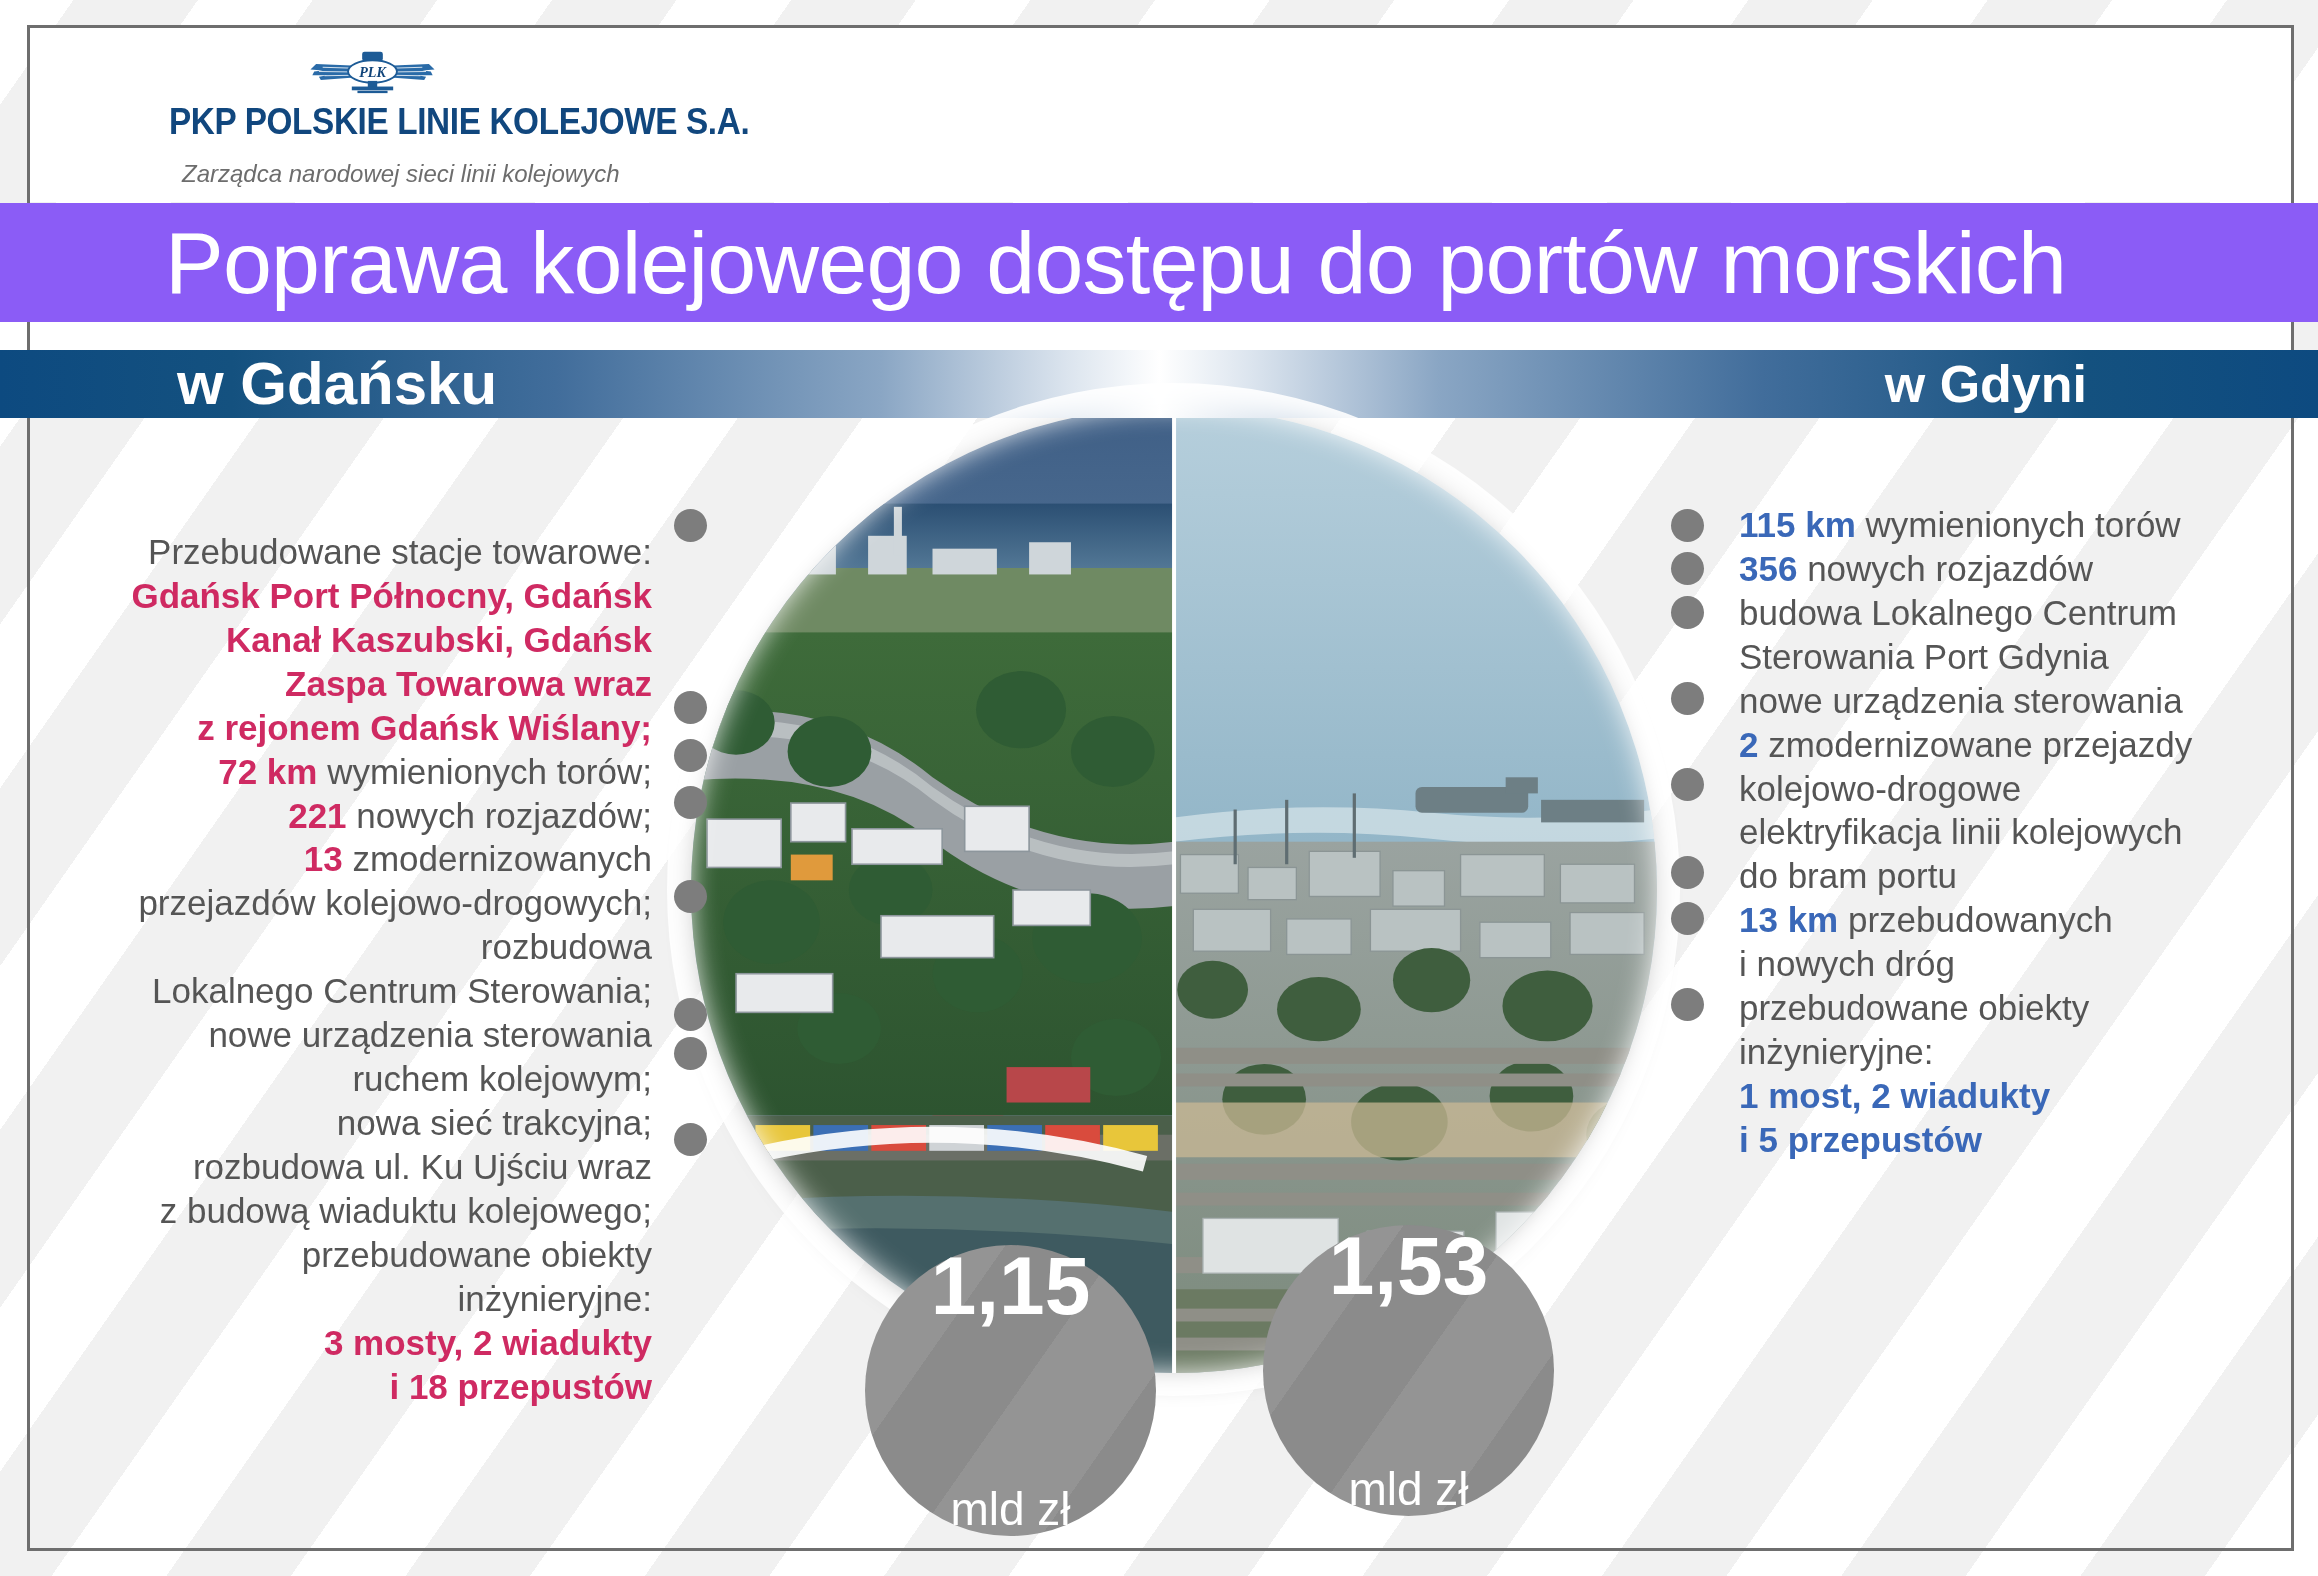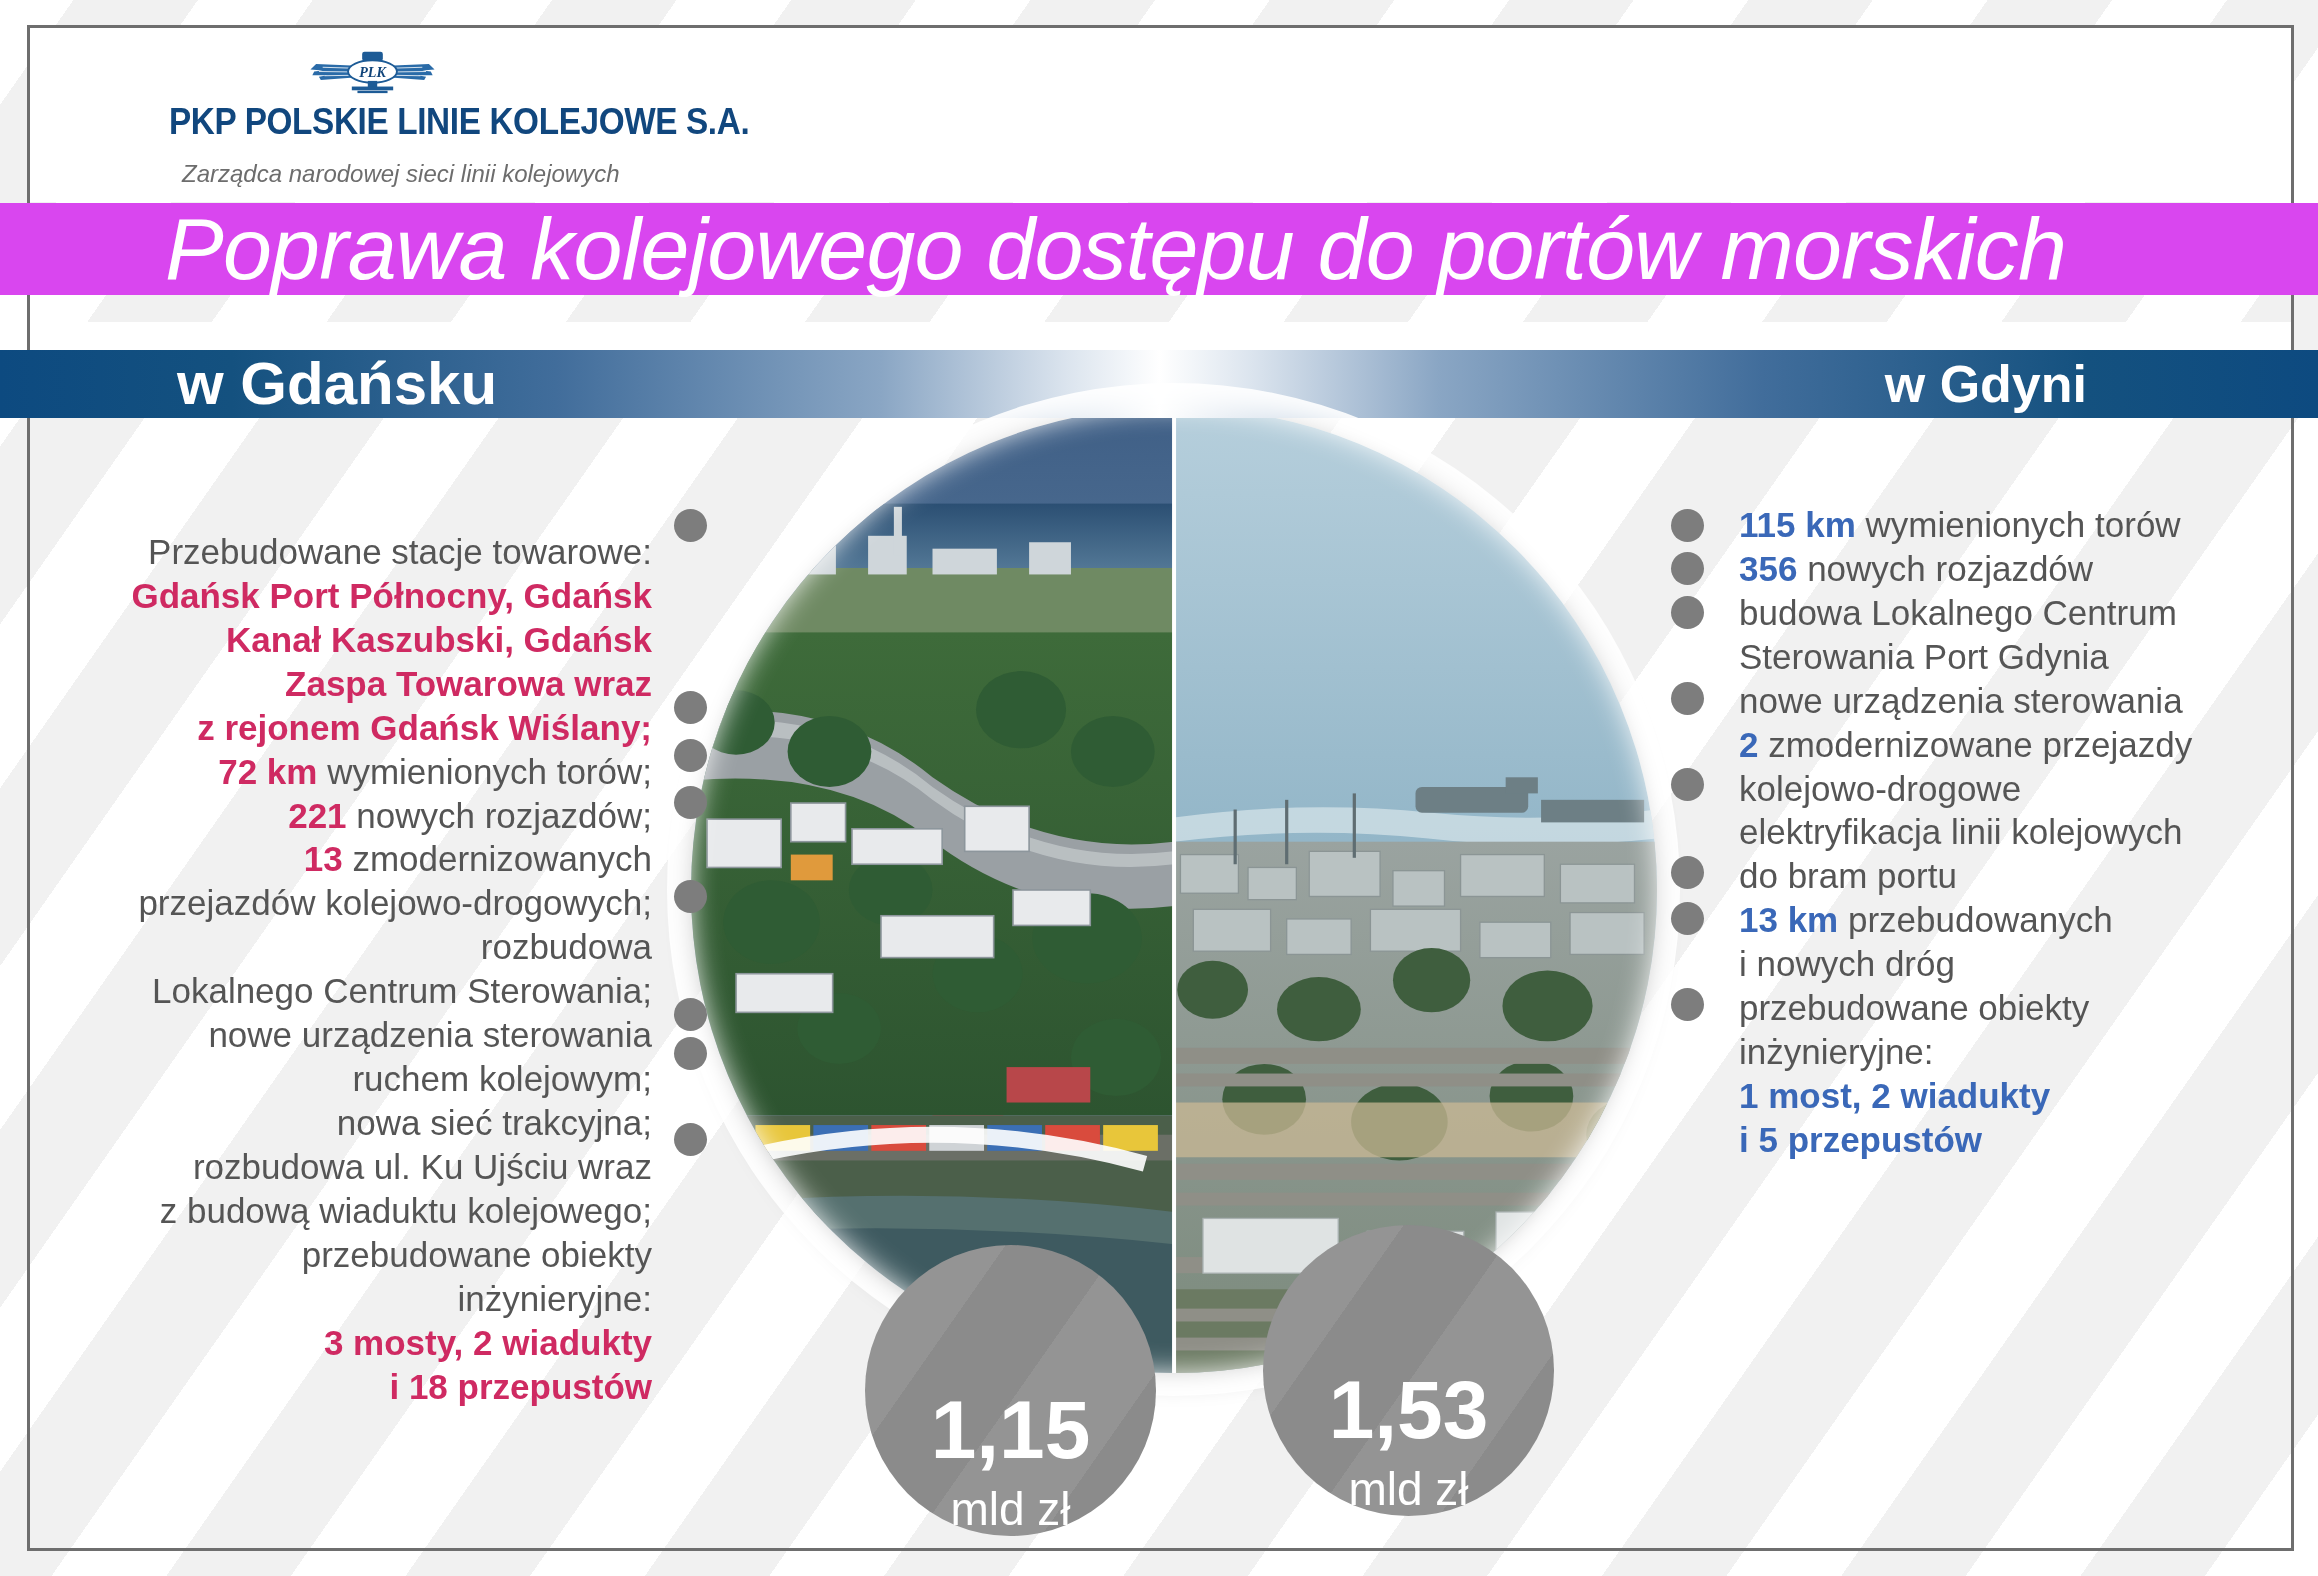--- a/index.html
+++ b/index.html
@@ -48,23 +48,23 @@
   }
 
   
   .logo-backdrop {
     position: absolute; left: 30px; top: 28px; width: 2261px; height: 174px;
     background: #ffffff; z-index: 2;
   }
 
   
   .title-bar {
-    position: absolute; left: 0; top: 203px; width: 2319px; height: 92px;
-    background: #d946ef; z-index: 4;
-    display: flex; align-items: center; font-style: italic;
+    position: absolute; left: 0; top: 203px; width: 2319px; height: 119px;
+    background: #8b5cf6; z-index: 4;
+    display: flex; align-items: center;
   }
   .title-bar .title-text {
     color: #ffffff; font-size: 88px; font-weight: 400;
     margin-left: 165px; line-height: 1;
     letter-spacing: -0.8px;
     font-family: "Liberation Sans", sans-serif;
   }
 
   
   .bar-gap {
@@ -142,21 +142,21 @@
   .col-left .hl { color: #cf2a62; font-weight: bold; }
   .col-right .hl { color: #3a68b8; font-weight: bold; }
   .col-left .ln, .col-right .ln { display: block; white-space: nowrap; }
 
   
   .cost {
     position: absolute; z-index: 8;
     border-radius: 50%;
     background: #8b8b8b;
     display: flex; flex-direction: column;
-    align-items: center; justify-content: flex-end;
+    align-items: center; justify-content: space-between;
     color: #ffffff;
   }
   .cost::after {
     content: ""; position: absolute; inset: 0; border-radius: 50%;
     background: repeating-linear-gradient(-55deg,
       rgba(255,255,255,0.0) 0px, rgba(255,255,255,0.0) 94px,
       rgba(255,255,255,0.08) 94px, rgba(255,255,255,0.08) 196px);
     pointer-events: none;
   }
   .cost-gdansk { left: 865px; top: 1245px; width: 291px; height: 291px; }

